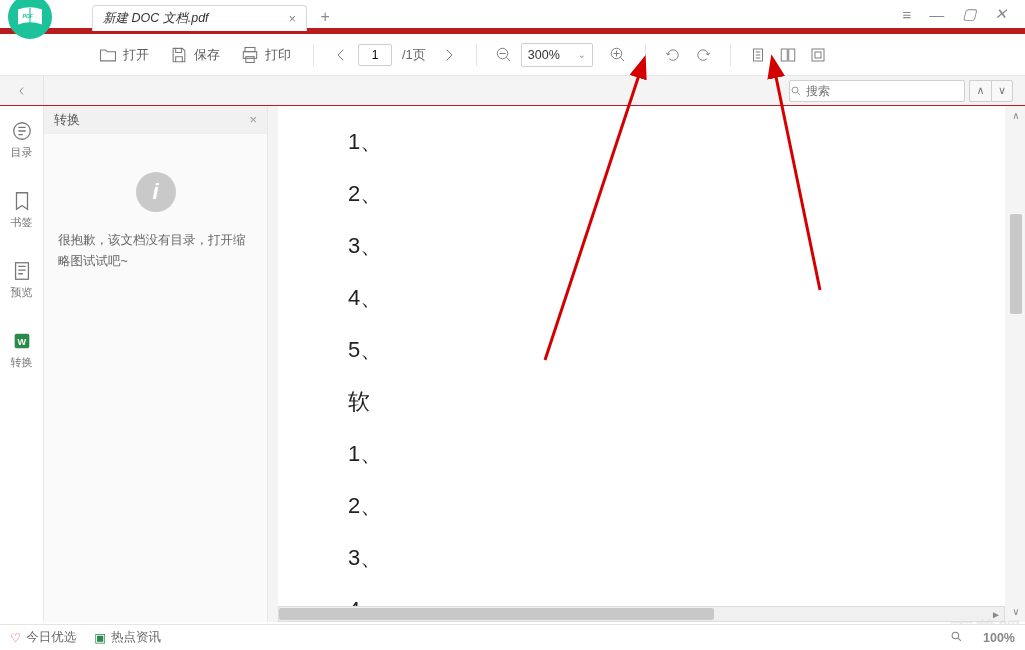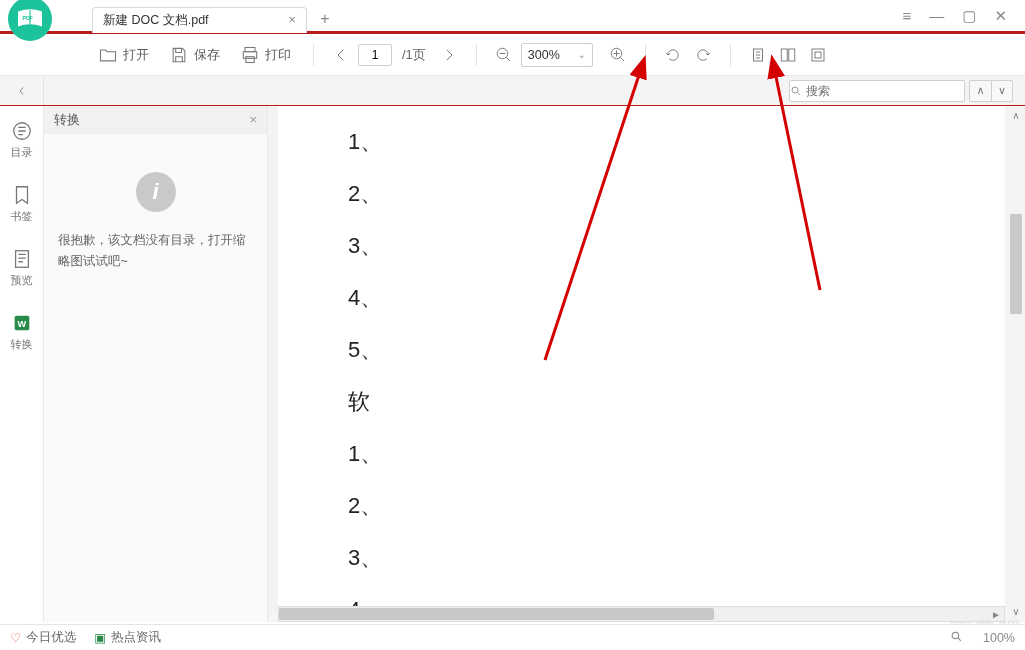--- a/index.html
+++ b/index.html
@@ -1,19 +1,19 @@
 <!DOCTYPE html>
 <html><head>
 <meta charset="utf-8">
 <style>
 * { margin:0; padding:0; box-sizing:border-box; font-family:"Microsoft YaHei","PingFang SC",Arial,sans-serif; }
 body { width:1025px; height:650px; background:#fff; overflow:hidden; position:relative; }
 
 
-.titlebar { height:34px; display:flex; align-items:center; padding:0 6px; border-bottom:3px solid #b91c1c; }
+.titlebar { height:34px; display:flex; align-items:center; padding:0 6px; border-bottom:6px solid #b91c1c;font-style:italic; }
 .logo { width:44px; height:44px; margin-left:2px; margin-top:6px; border-radius:50%; background:#1cc29a; display:flex; align-items:center; justify-content:center; position:relative; z-index:2; }
 .logo svg { width:30px; height:22px; }
 .tab { display:flex; align-items:center; height:26px; background:#fff; border:1px solid #d9d9d9; border-bottom:none; border-radius:4px 4px 0 0; padding:0 10px; margin-left:40px; margin-top:8px; font-size:12.5px; color:#333; gap:80px;}
 .tab .close { color:#888; cursor:pointer; }
 .newtab { width:20px; height:20px; display:flex; align-items:center; justify-content:center; color:#888; margin-left:8px; margin-top:6px; cursor:pointer; font-size:16px;}
 .spacer { flex:1; }
 .winctl { display:flex; gap:18px; align-items:center; color:#888; margin-right:12px;}
 .winctl span { cursor:pointer; font-size:15px; }
 
 
@@ -35,21 +35,21 @@
 .searchbox { display:flex; align-items:center; border:1px solid #cfcfcf; height:22px; width:176px; background:#fff; border-radius:2px; margin-right:4px;}
 .searchbox input { border:none; flex:1; font-size:12px; padding:0 4px; outline:none; background:transparent;}
 .searchbox .sicon { width:18px; display:flex; align-items:center; justify-content:center; color:#999;}
 .updown { display:flex; margin-right:12px;}
 .updown div { width:22px; height:22px; border:1px solid #cfcfcf; display:flex; align-items:center; justify-content:center; background:#f8f8f8; color:#777; font-size:11px; cursor:pointer;}
 .updown div:first-child {border-radius:2px 0 0 2px; border-right:none;}
 .updown div:last-child {border-radius:0 2px 2px 0;}
 
 
 .main { display:flex; height:516px; position:relative;}
-.sidebar { width:44px; background:#fff; border-right:1px solid #e8e8e8; display:flex; flex-direction:column; align-items:center; padding-top:10px; gap:16px;}
+.sidebar { width:44px; background:#fff; border-right:1px solid #e8e8e8; display:flex; flex-direction:column; align-items:center; padding-top:10px; gap:22px;}
 .sidebtn { display:flex; flex-direction:column; align-items:center; gap:3px; cursor:pointer; color:#777; width:100%; padding:4px 0;}
 .sidebtn svg { width:22px; height:22px; stroke:currentColor; fill:none; stroke-width:1.4;}
 .sidebtn span { font-size:11px;}
 .sidebtn.conv svg { fill:#2a8a4a; stroke:none;}
 
 .panel { width:224px; background:#fafafa; border-right:1px solid #e8e8e8; display:flex; flex-direction:column;}
 .panel-head { height:28px; display:flex; align-items:center; padding:0 10px; font-size:13px; color:#555; border-bottom:1px solid #eee; background:#f1f1f1;}
 .panel-head .pclose { margin-left:auto; color:#999; cursor:pointer;}
 .panel-body { flex:1; padding:20px 14px; color:#888; font-size:12.5px; text-align:left;}
 .info-icon { width:40px;height:40px;border-radius:50%;background:#c9c9c9; color:#fff; display:flex;align-items:center;justify-content:center; font-size:22px; font-weight:bold; font-style:italic; margin:18px auto 18px;}
@@ -70,21 +70,21 @@
 .vscroll .arr.u{top:0;} .vscroll .arr.d{bottom:0;}
 
 
 .arrowsvg { position:absolute; pointer-events:none; z-index:10;}
 
 
 .statusbar { position:absolute; bottom:0; left:0; right:0; height:26px; border-top:1px solid #e5e5e5; display:flex; align-items:center; padding:0 10px; font-size:12.5px; color:#666; background:#fff;}
 .statusbar .sbtn { display:flex; align-items:center; gap:5px; margin-right:18px; cursor:pointer;}
 .statusbar .gift { color:#e55;}
 .statusbar .news { color:#2a8a4a;}
-.statusbar .zoomstat { margin-left:auto; display:flex; align-items:center; gap:20px; color:#888;}
+.statusbar .zoomstat { margin-left:auto; display:flex; align-items:center; gap:20px; color:#888;font-weight:bold;}
 .watermark { position:absolute; right:6px; bottom:4px; font-size:22px; font-weight:bold; color:#ddd; opacity:.6; font-style:italic; letter-spacing:2px; z-index:0;}
 </style>
 </head>
 <body>
 
 <div class="titlebar">
   <div class="logo">
     <svg viewBox="0 0 40 28">
         <path d="M4 4 Q20 -2 36 4 L36 24 Q20 18 4 24 Z" fill="#fff"></path>
         <path d="M20 2 L20 22" stroke="#1cc29a" stroke-width="1.5"></path>

